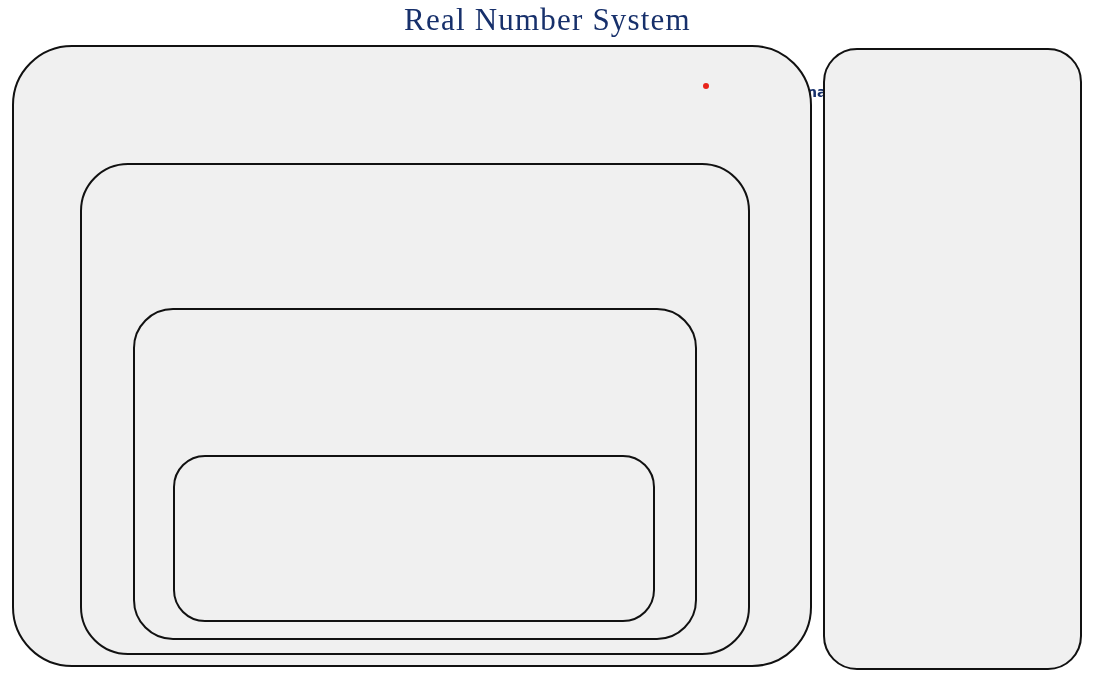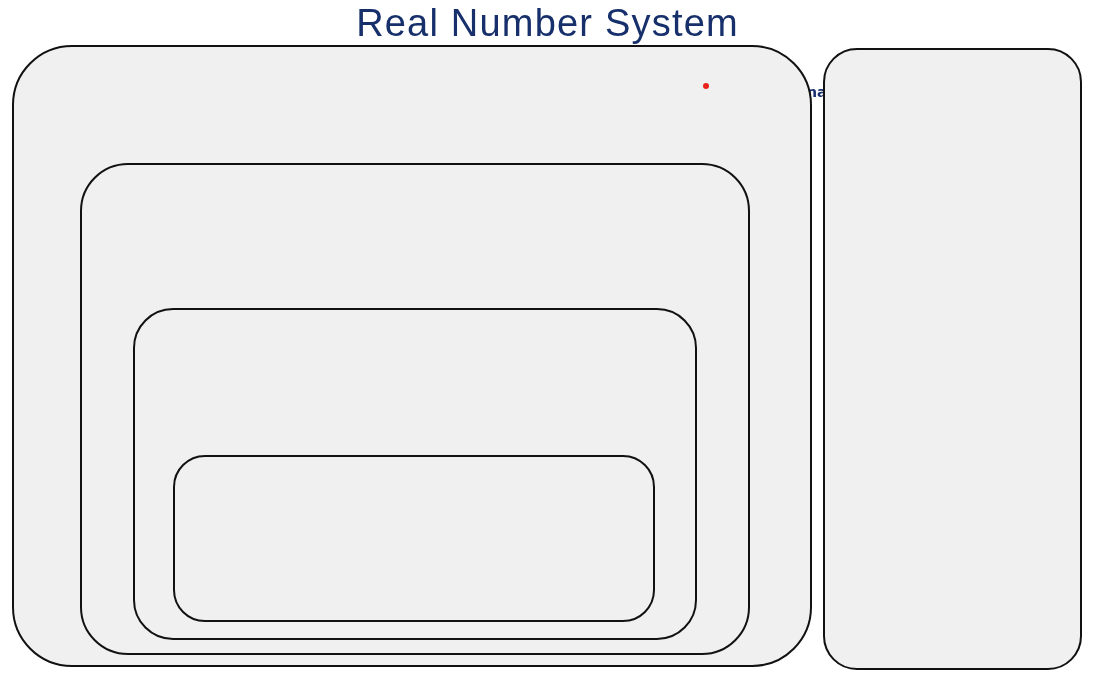--- a/index.html
+++ b/index.html
@@ -22,22 +22,22 @@
     height: 679px;
   }
 
   
   .diagram-title {
     position: absolute;
     left: 0;
     top: 2px;
     width: 1095px;
     text-align: center;
-    font-family: Liberation Sans, sans-serif;
-    font-size: 38px;
+    font-family: Liberation Serif, serif;
+    font-size: 31px;
     font-weight: 400;
     letter-spacing: 1.2px;
     color: #17306b;
     white-space: nowrap;
   }
 
   
   .set-box {
     position: absolute;
     background: #f0f0f0;

